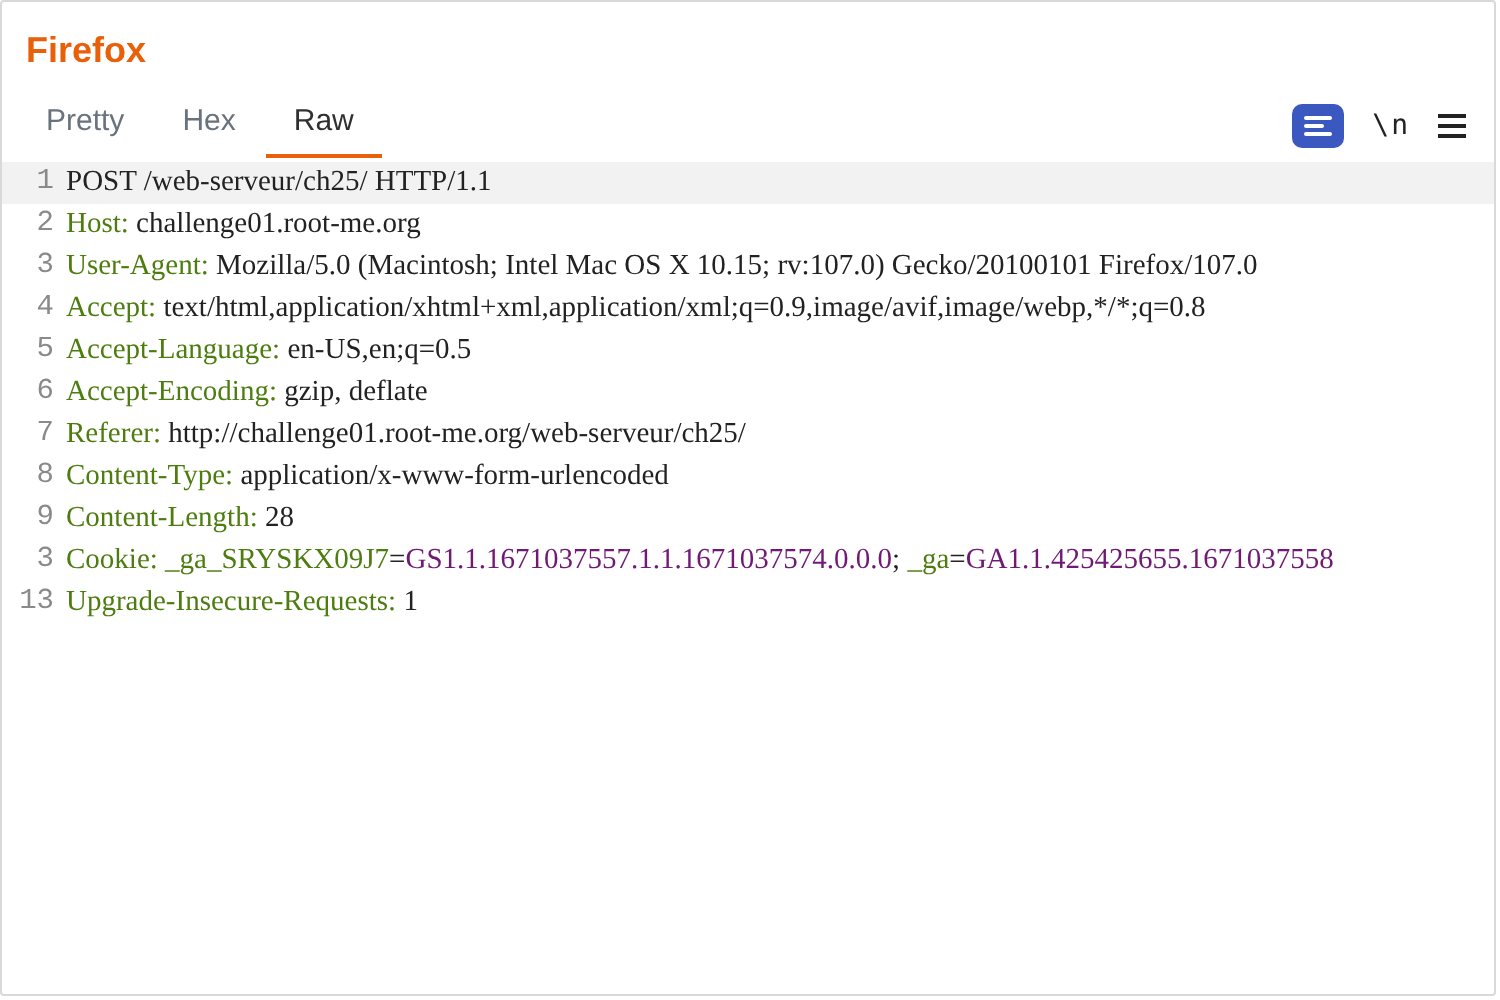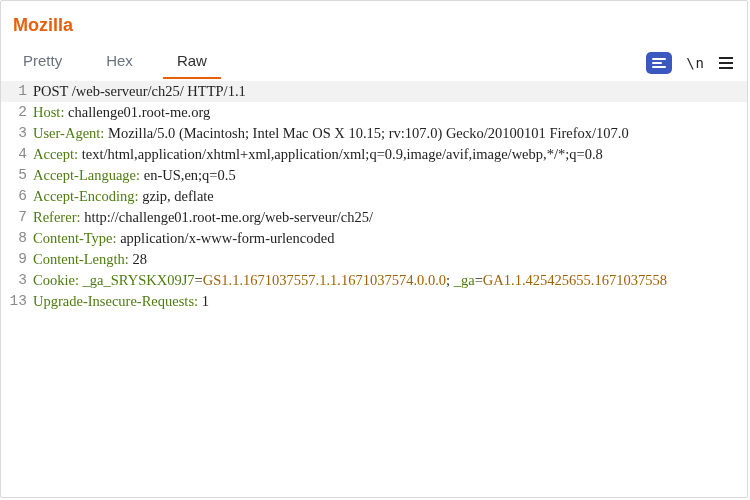--- a/index.html
+++ b/index.html
@@ -29,21 +29,21 @@
     padding: 14px 12px 10px 12px;
   }
   .tabbar {
     display: flex;
     align-items: center;
     padding: 0 8px 0 8px;
     position: relative;
   }
   .tabs {
     display: flex;
-    gap: 16px;
+    gap: 1px;
   }
   .tab {
     padding: 6px 14px 8px 14px;
     color: #6a737d;
     font-size: 15px;
     cursor: pointer;
     border-bottom: 2px solid transparent;
   }
   .tab.active {
     color: #303030;
@@ -107,27 +107,27 @@
   }
   .content {
     white-space: pre-wrap;
     word-break: break-all;
     padding-right: 8px;
     flex: 1;
     font-family: Liberation Serif, serif;
   }
   .hd  { color: #4d7c0f; }
   .pl  { color: #222; }
-  .val { color: #a16207; }
+  .val { color: #701a75; }
 </style>
 </head>
 <body>
 
 <div class="panel">
-  <div class="title">Mozilla</div>
+  <div class="title">Firefox</div>
 
   <div class="tabbar">
     <div class="tabs">
       <div class="tab">Pretty</div>
       <div class="tab">Hex</div>
       <div class="tab active">Raw</div>
     </div>
     <div class="spacer"></div>
     <div class="tabbar-right">
       <div class="iconbox">

